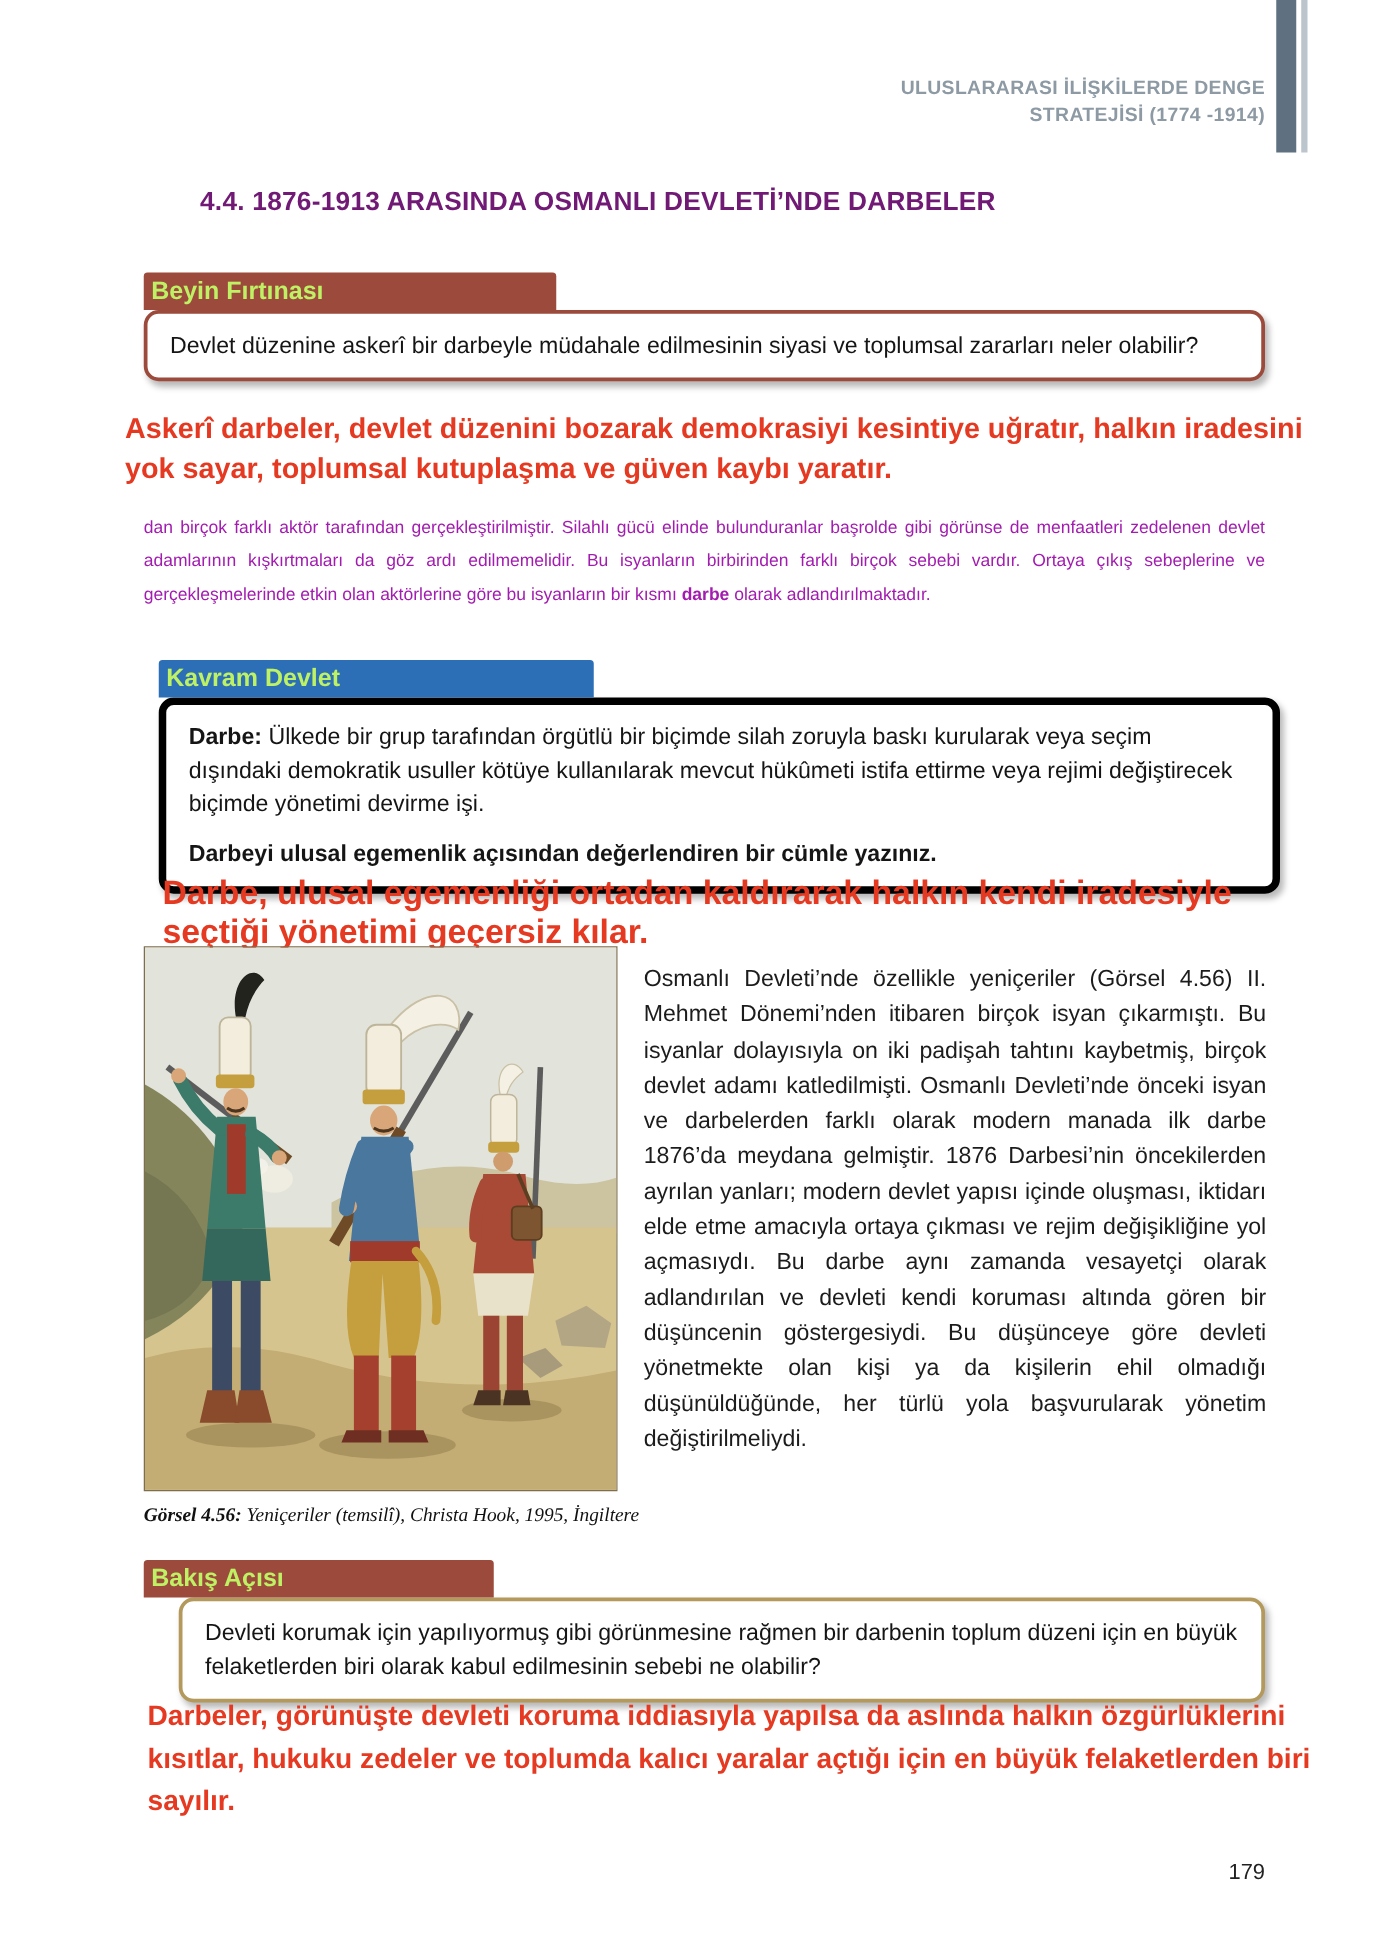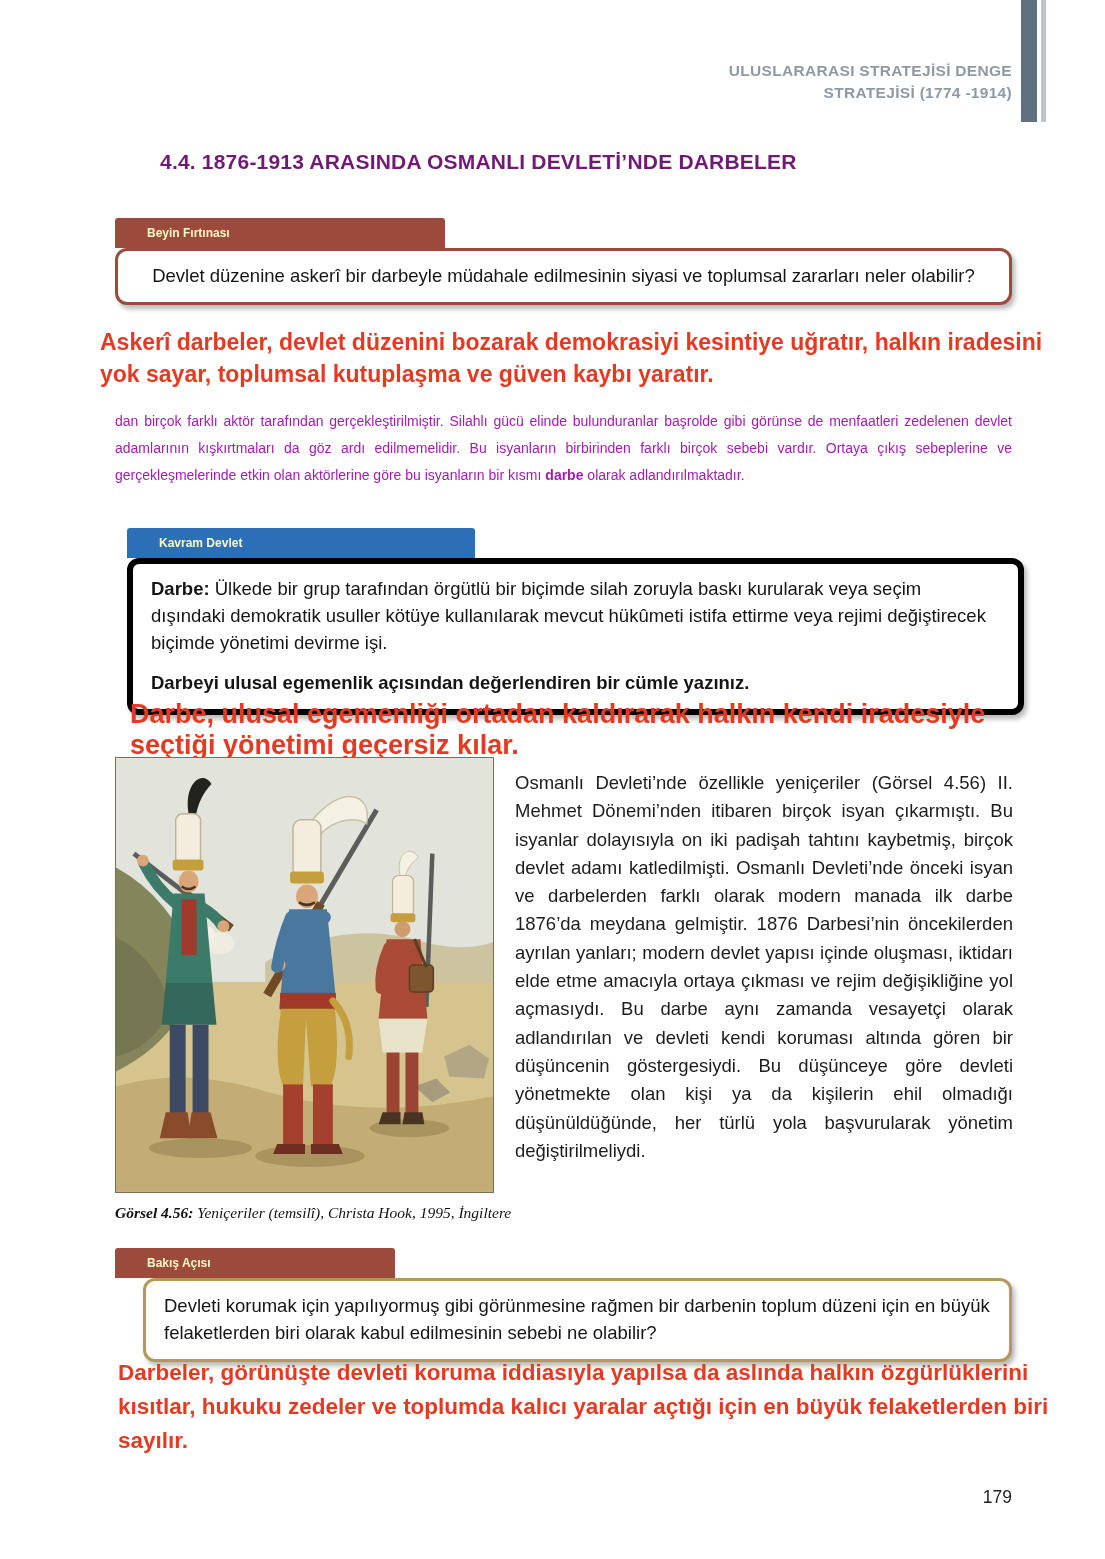--- a/index.html
+++ b/index.html
@@ -16,31 +16,31 @@
   .header-text {
     position:absolute; top:60px; left:560px; width:452px; text-align:right;
     color:#8d9aa4; font-size:15.5px; font-weight:bold; line-height:1.4; letter-spacing:.3px;
   }
 
   .page-title { position:absolute; top:150px; left:160px; font-size:21px; font-weight:bold; letter-spacing:.2px; color:#701a75; }
 
   
   .callout { position:absolute; }
   .callout .tab {
-    position:relative; z-index:2; display:block; color:#fef9c3; font-weight:bold;
-    font-size:12px; height:30px; line-height:30px; padding-left:32px;
+    position:relative; z-index:2; display:block; color:#bef264; font-weight:bold;
+    font-size:20px; height:30px; line-height:30px; padding-left:6px;
     border-radius:3px 3px 0 0;
   }
   .callout .cbox {
     position:relative; background:#fff; border-radius:12px;
     padding:11px 18px 13px 18px; font-size:18.5px; line-height:1.47; color:#151515;
     box-shadow:3px 4px 5px rgba(0,0,0,.28);
   }
   .maroon .tab { background:#9c4a3b; }
-  .maroon .cbox { border:3px solid #9c4a3b;text-align:center; }
+  .maroon .cbox { border:3px solid #9c4a3b; }
   .blue .tab { background:#2d6fb6; }
   .blue .cbox { border:6px solid #000000; }
   .gold .tab { background:#9c4a3b; }
   .gold .cbox { border:3px solid #b3995c;margin-left:28px; }
 
   #brainstorm { top:218px; left:115px; width:897px; }
   #brainstorm .tab { width:330px; }
   #concept { top:528px; left:127px; width:897px; }
   #concept .tab { width:348px; }
   #perspective { top:1248px; left:115px; width:897px; }
@@ -77,21 +77,21 @@
 </style>
 </head>
 <body>
 
 <div class="page">
 
   <div class="topbar-dark"></div>
   <div class="topbar-light"></div>
 
   <div class="header-text">
-    <div>ULUSLARARASI STRATEJİSİ DENGE</div>
+    <div>ULUSLARARASI İLİŞKİLERDE DENGE</div>
     <div>STRATEJİSİ (1774 -1914)</div>
   </div>
 
   <h1 class="page-title">4.4. 1876-1913 ARASINDA OSMANLI DEVLETİ’NDE DARBELER</h1>
 
   <div class="callout maroon" id="brainstorm">
     <div class="tab">Beyin Fırtınası</div>
     <div class="cbox">
       <span>Devlet düzenine askerî bir darbeyle müdahale edilmesinin siyasi ve toplumsal zararları neler olabilir?</span>
     </div>

